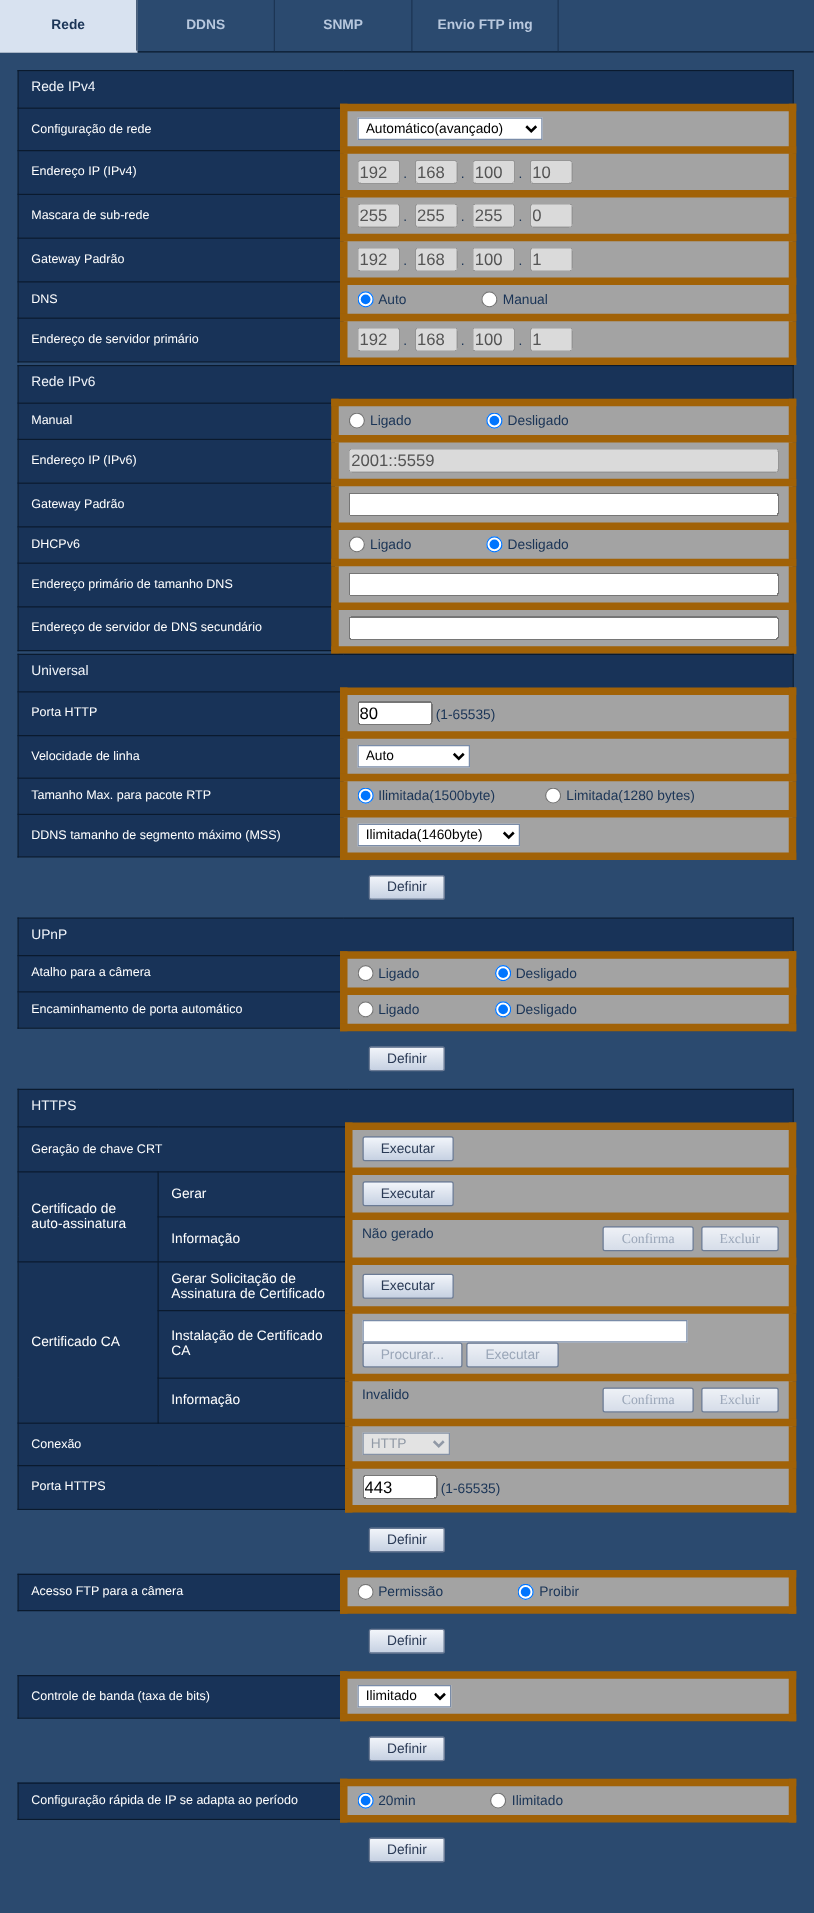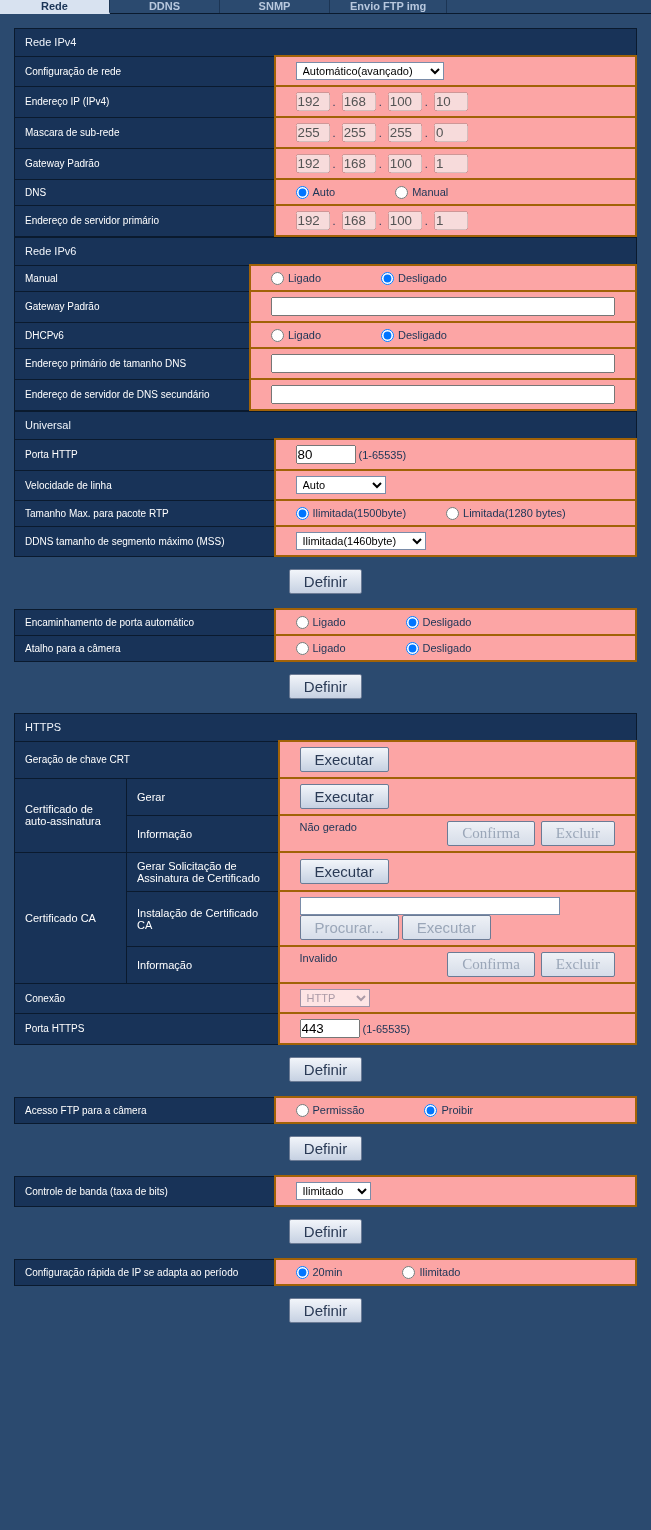--- a/index.html
+++ b/index.html
@@ -9,21 +9,21 @@
     font-size: 11px;
     color: #fff;
     width: 651px;
   }
   .tabs {
     display: flex;
     border-bottom: 1px solid #0a1a2e;
     background: #2b4a6f;
   }
   .tab {
-    padding: 0 20px;
+    padding: 14px 20px;
     color: #b8c8de;
     cursor: pointer;
     border-right: 1px solid #1c3554;
     font-size: 11px;
     font-weight: bold;
     min-width: 110px;
     text-align: center;
   }
   .tab.active {
     background: #d8e2f0;
@@ -52,34 +52,34 @@
   }
   .lbl-sub {
     background: #183358;
     color: #fff;
     padding: 7px 10px;
     font-size: 11px;
     border: 1px solid #0a1a2e;
     vertical-align: middle;
   }
   .val-cell {
-    background: #fca5a5;
+    background: #a3a3a3;
     color: #1a3456;
-    padding: 5px 20px;
-    font-size: 11px;
-    border: 2px solid #a16207;
+    padding: 5px 8px;
+    font-size: 11px;
+    border: 6px solid #a16207;
     vertical-align: middle;
   }
   table { border-collapse: collapse; width: 100%; }
   .btn {
     background: linear-gradient(#f2f5fa, #c6d1e2);
     border: 1px solid #6b7b95;
     border-radius: 2px;
     padding: 3px 14px;
-    font-size: 15px;
+    font-size: 11px;
     color: #2a3a55;
     cursor: pointer;
     font-family: inherit;
   }
   .btn.disabled {
     color: #9aa6b8;
     background: linear-gradient(#eef1f6, #d6dde9);
     cursor: default;
   }
   .btn-row {
@@ -203,20 +203,24 @@
                 <span>Ligado</span>
               </span>
         <span class="radio-row">
                 <input type="radio" checked="" style=""> 
                 <span>Desligado</span>
               </span>
       </div>
     </td>
   </tr>
   <tr>
+    <td class="lbl-cell">Endereço IP (IPv6)</td>
+    <td class="val-cell"><input class="txt wide disabled" disabled="" value="2001::5559" style=""></td>
+  </tr>
+  <tr>
     <td class="lbl-cell">Gateway Padrão</td>
     <td class="val-cell"><input class="txt wide" value="" style=""></td>
   </tr>
   <tr>
     <td class="lbl-cell">DHCPv6</td>
     <td class="val-cell">
       <div class="radio-wrap">
         <span class="radio-row">
                 <input type="radio" style=""> 
                 <span>Ligado</span>
@@ -273,37 +277,40 @@
   <tr>
     <td class="lbl-cell">DDNS tamanho de segmento máximo (MSS)</td>
     <td class="val-cell"><select style="width:130px"><option>Ilimitada(1460byte)</option></select></td>
   </tr>
 </tbody>
     </table>
 <div class="btn-row"><button class="btn">Definir</button></div>
 
 <table>
   <tbody>
+        <tr>
+          <td colspan="2" class="section-header">UPnP</td>
+        </tr>
+  <tr>
+    <td class="lbl-cell">Atalho para a câmera</td>
+    <td class="val-cell">
+      <div class="radio-wrap">
+        <span class="radio-row">
+                <input type="radio" style=""> 
+                <span>Ligado</span>
+              </span>
+        <span class="radio-row">
+                <input type="radio" checked="" style=""> 
+                <span>Desligado</span>
+              </span>
+      </div>
+    </td>
+  </tr>
   <tr>
     <td class="lbl-cell">Encaminhamento de porta automático</td>
-    <td class="val-cell">
-      <div class="radio-wrap">
-        <span class="radio-row">
-                <input type="radio" style=""> 
-                <span>Ligado</span>
-              </span>
-        <span class="radio-row">
-                <input type="radio" checked="" style=""> 
-                <span>Desligado</span>
-              </span>
-      </div>
-    </td>
-  </tr>
-  <tr>
-    <td class="lbl-cell">Atalho para a câmera</td>
     <td class="val-cell">
       <div class="radio-wrap">
         <span class="radio-row">
                 <input type="radio" style=""> 
                 <span>Ligado</span>
               </span>
         <span class="radio-row">
                 <input type="radio" checked="" style=""> 
                 <span>Desligado</span>
               </span>

